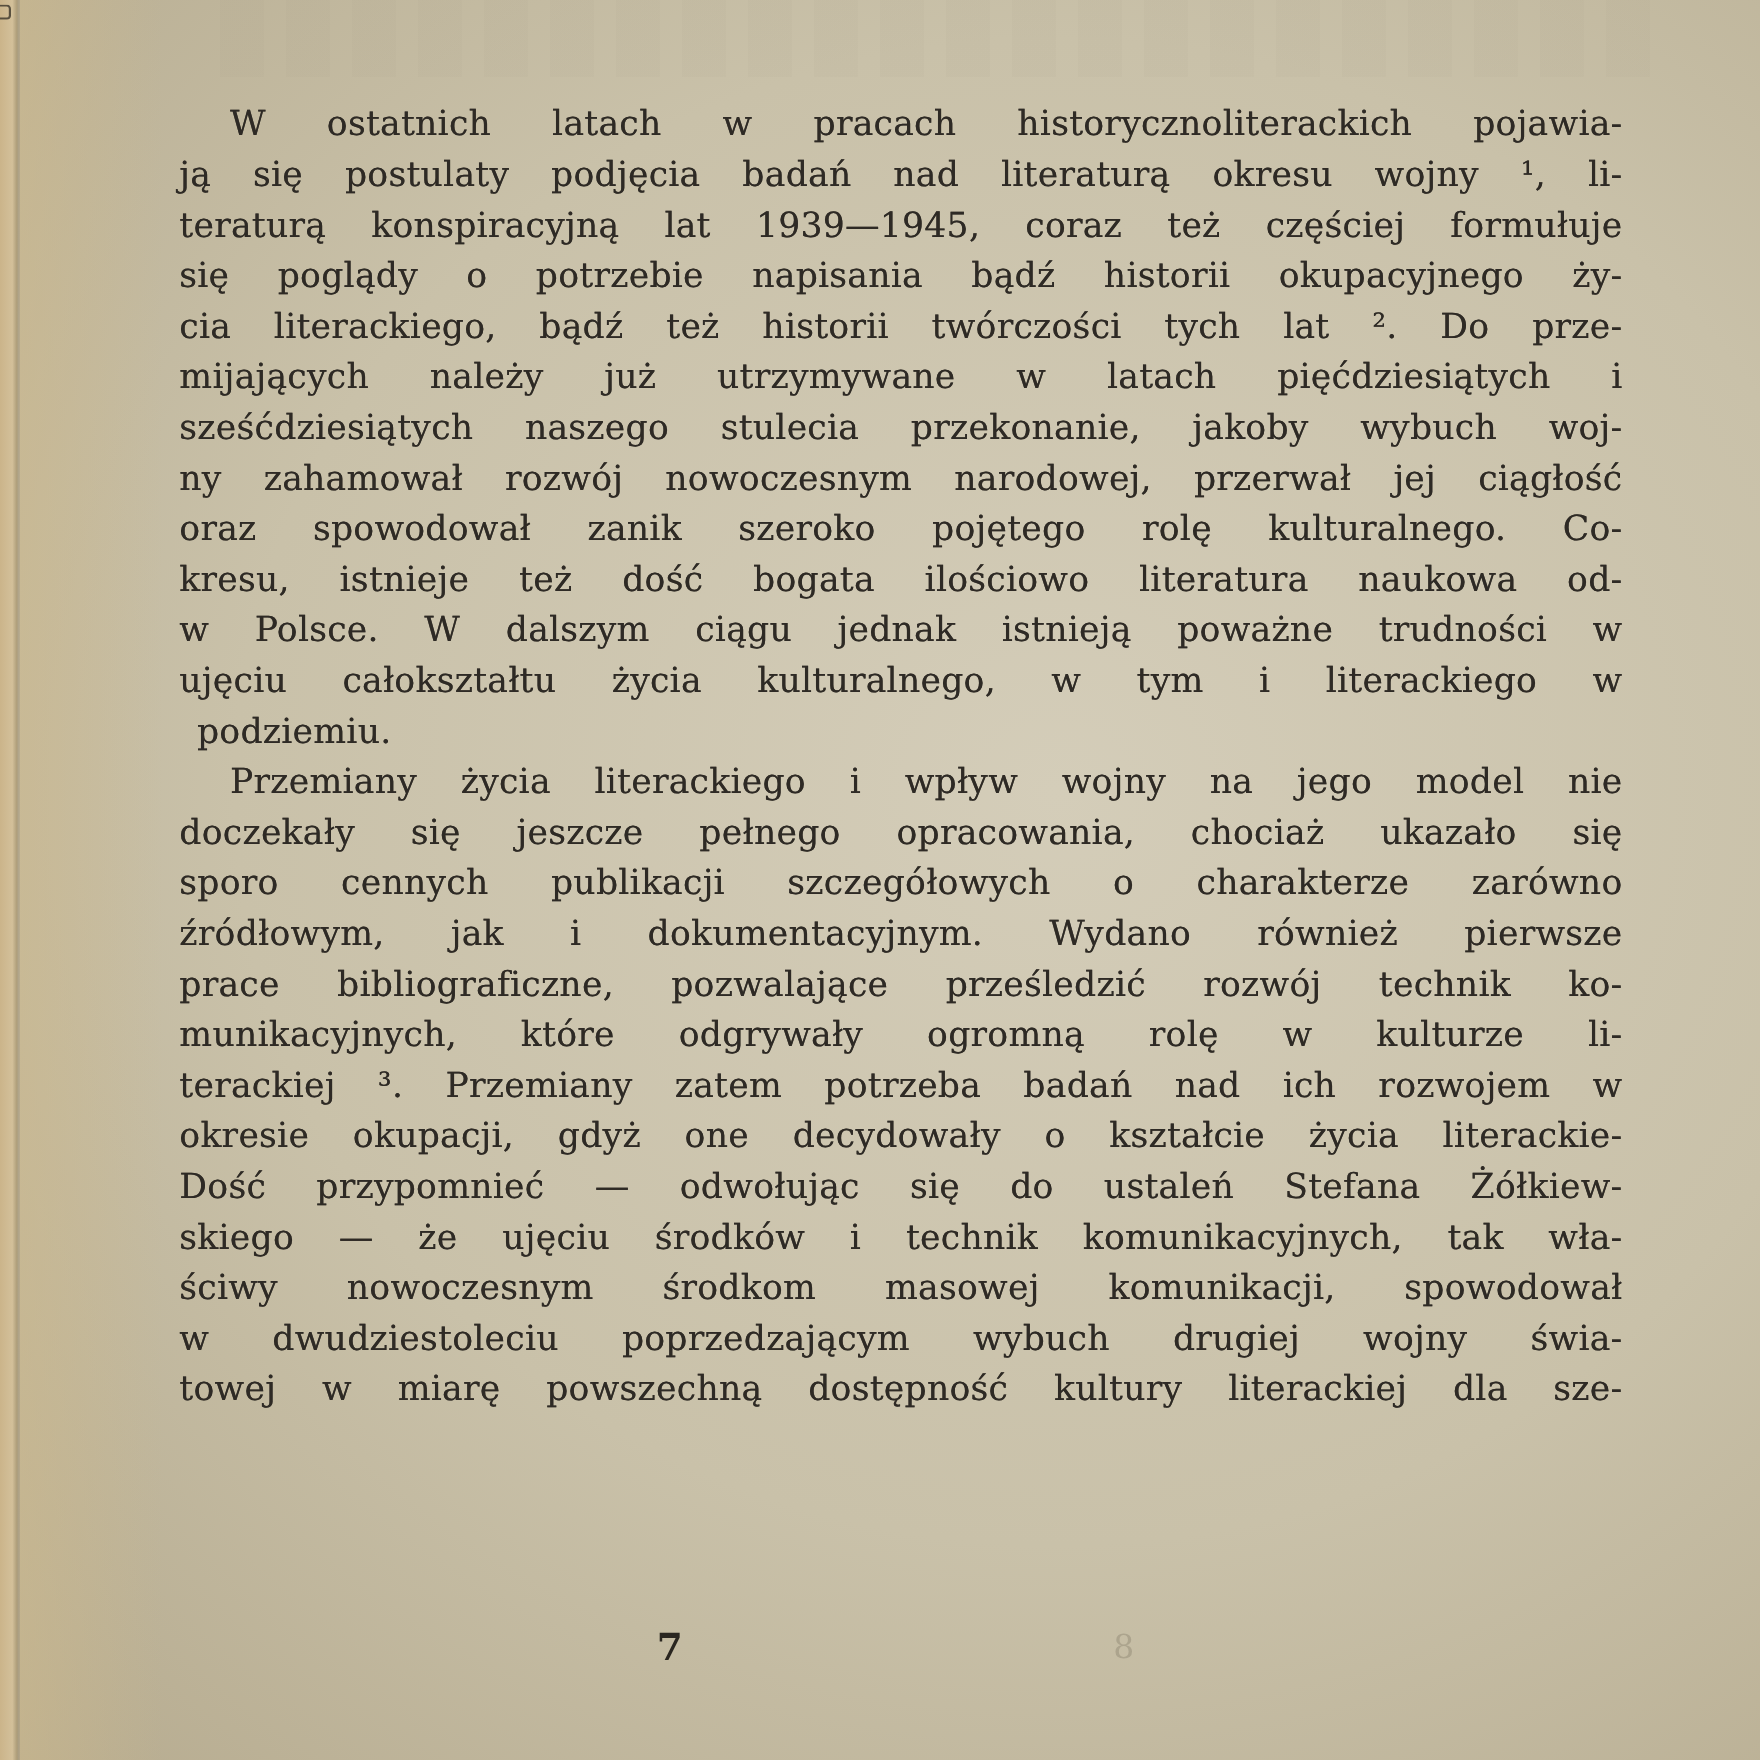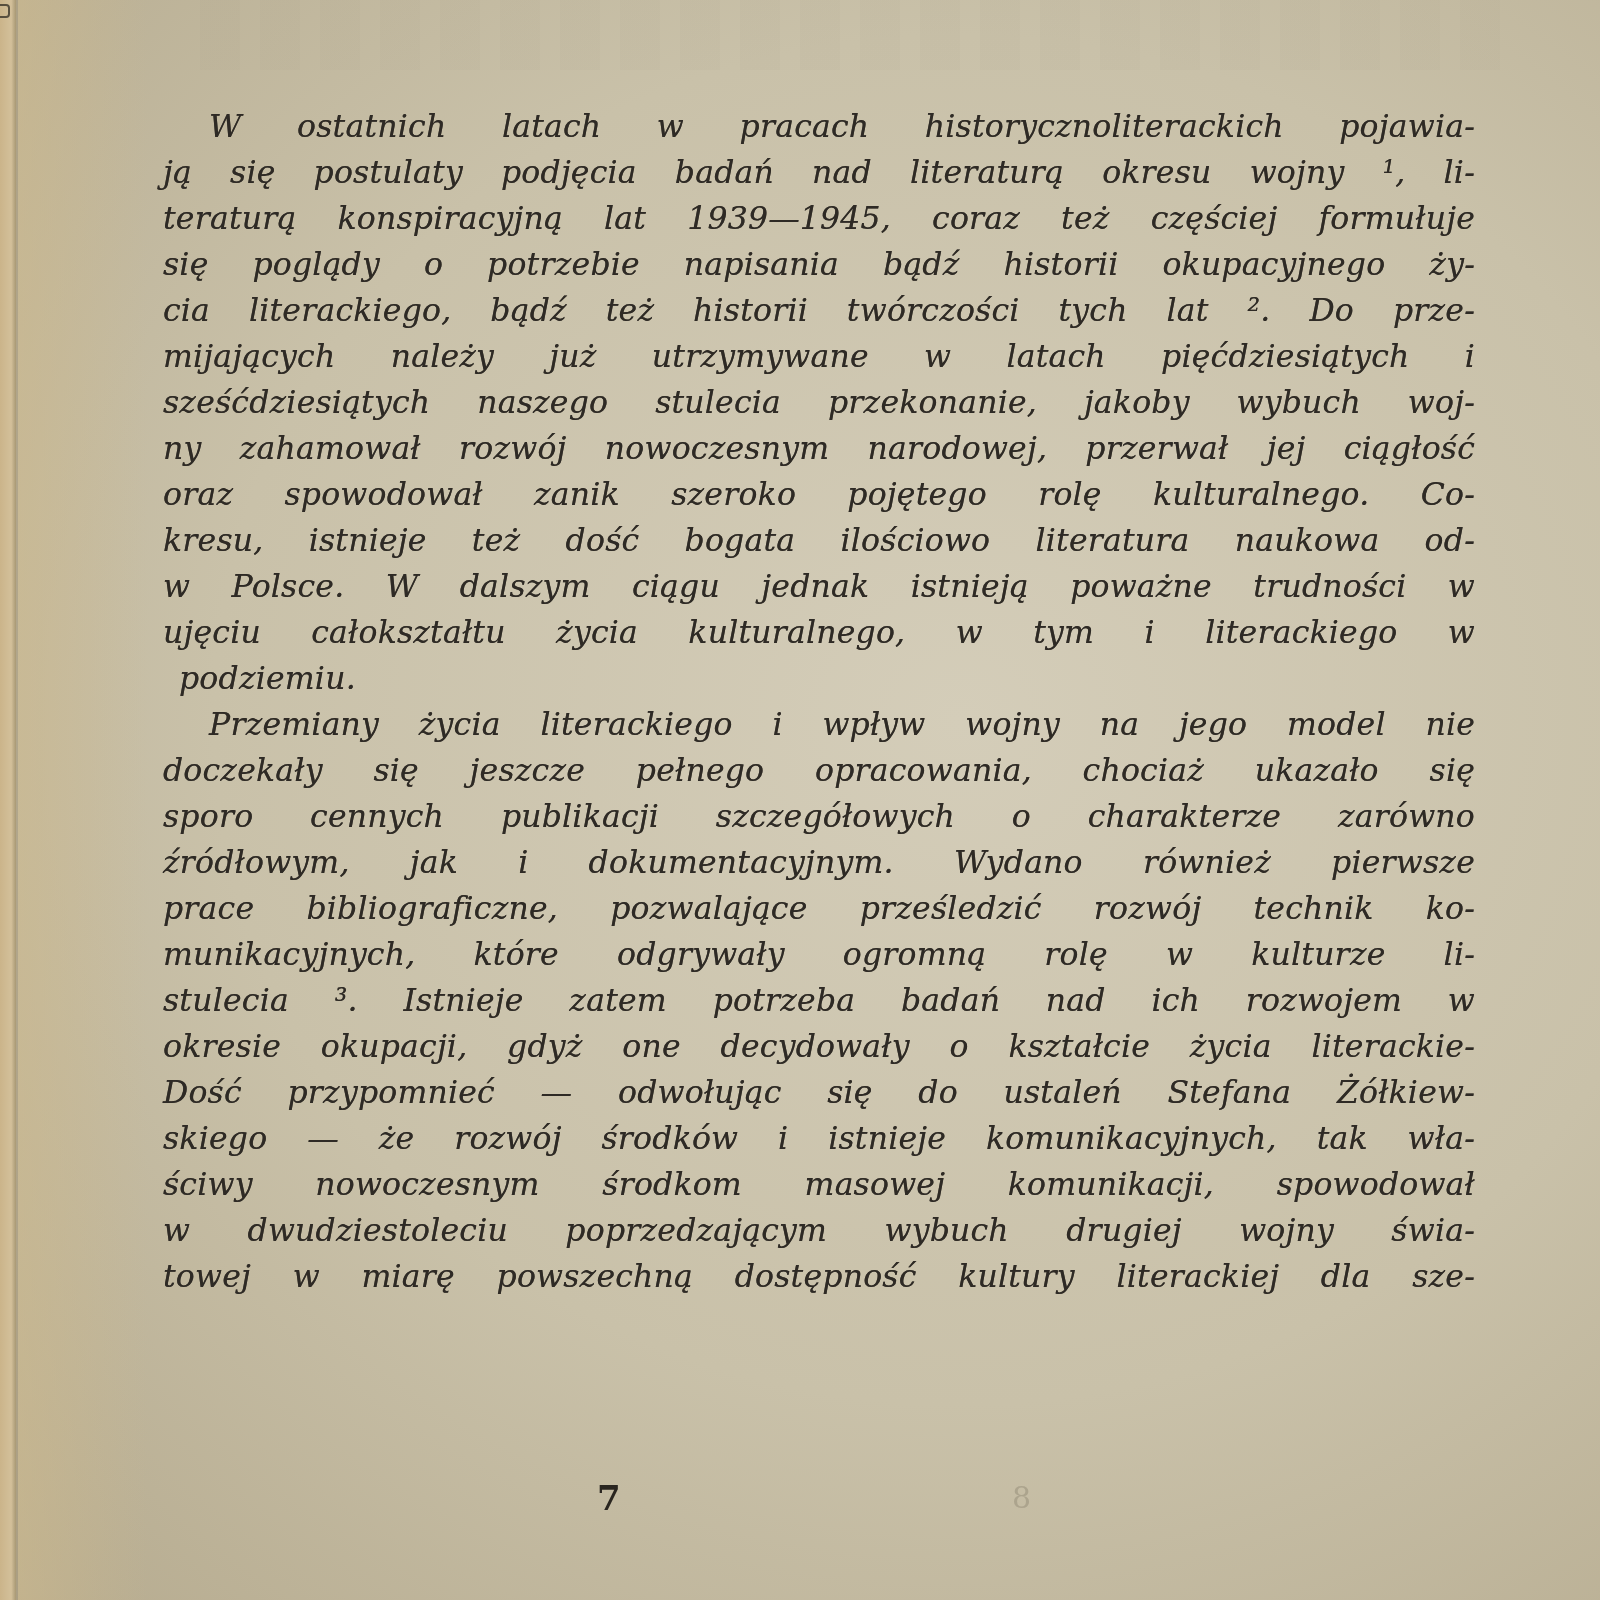--- a/index.html
+++ b/index.html
@@ -45,23 +45,22 @@
     left: 0; top: 4px;
     width: 8px; height: 10px;
     border: 2px solid #3b352a;
     border-left: none;
     border-radius: 0 4px 4px 0;
     opacity: 0.8;
   }
   .text-block {
     position: absolute;
     left: 163px;
-    top: 103px;
+    top: 90px;
     width: 1312px;
-    font-style: italic;
   }
   .line {
     display: block;
     height: 46px;
     line-height: 46px;
     font-size: 31.5px;
     color: #2e2a25;
     white-space: nowrap;
     text-align: justify;
     text-align-last: justify;
@@ -123,24 +122,24 @@
         <span class="line">ujęciu całokształtu życia kulturalnego, w tym i literackiego w</span>
         <span class="line last">podziemiu.</span>
       </div>
     <div id="para-1">
         <span class="line indent">Przemiany życia literackiego i wpływ wojny na jego model nie</span>
         <span class="line">doczekały się jeszcze pełnego opracowania, chociaż ukazało się</span>
         <span class="line">sporo cennych publikacji szczegółowych o charakterze zarówno</span>
         <span class="line">źródłowym, jak i dokumentacyjnym. Wydano również pierwsze</span>
         <span class="line">prace bibliograficzne, pozwalające prześledzić rozwój technik ko-</span>
         <span class="line">munikacyjnych, które odgrywały ogromną rolę w kulturze li-</span>
-        <span class="line">stulecia ³. Istnieje zatem potrzeba badań nad ich rozwojem w</span>
+        <span class="line">terackiej ³. Przemiany zatem potrzeba badań nad ich rozwojem w</span>
         <span class="line">okresie okupacji, gdyż one decydowały o kształcie życia literackie-</span>
         <span class="line">Dość przypomnieć — odwołując się do ustaleń Stefana Żółkiew-</span>
-        <span class="line">skiego — że rozwój środków i istnieje komunikacyjnych, tak wła-</span>
+        <span class="line">skiego — że ujęciu środków i technik komunikacyjnych, tak wła-</span>
         <span class="line">ściwy nowoczesnym środkom masowej komunikacji, spowodował</span>
         <span class="line">w dwudziestoleciu poprzedzającym wybuch drugiej wojny świa-</span>
         <span class="line">towej w miarę powszechną dostępność kultury literackiej dla sze-</span>
       </div>
   </div>
 
   <div class="page-number">7</div>
   <div class="bleed-number">8</div>
 </div>
 

